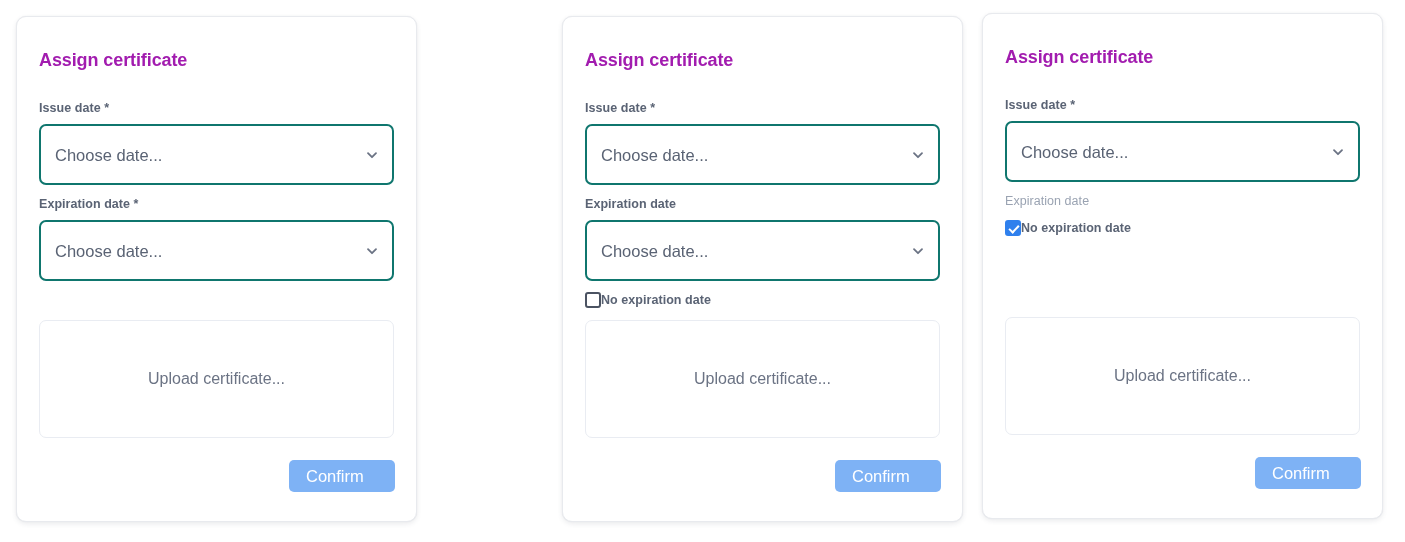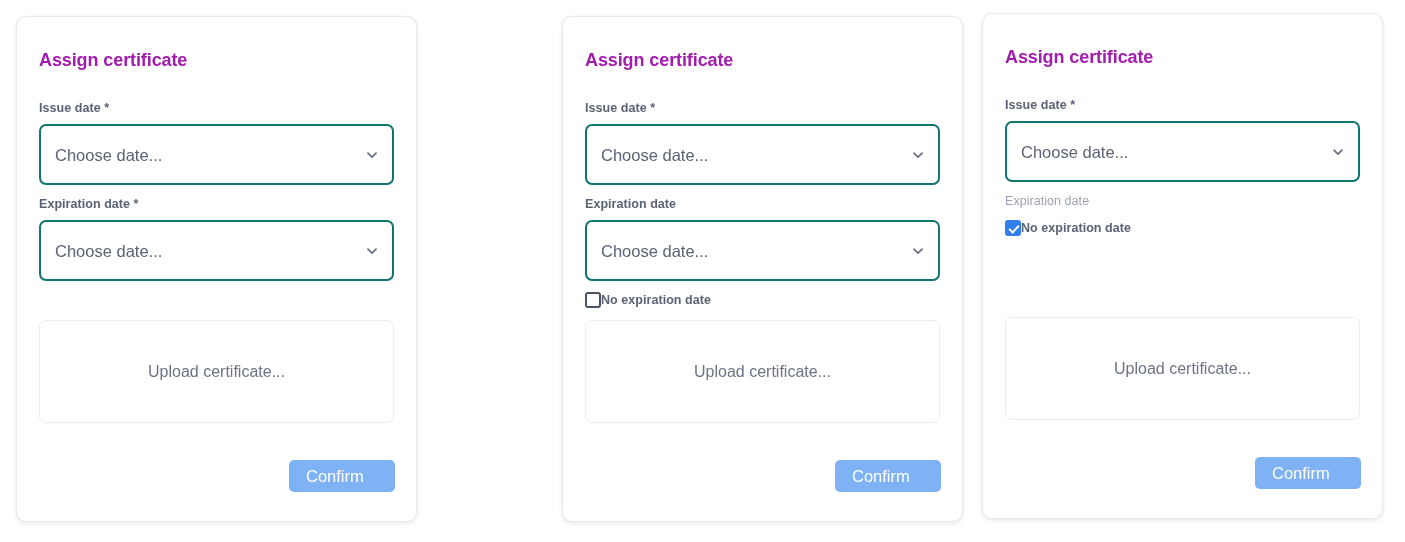--- a/index.html
+++ b/index.html
@@ -133,21 +133,21 @@
     color: #5a6374;
     line-height: 15px;
     letter-spacing: 0.05px;
   }
 
   .dropzone {
     position: absolute;
     left: 22px;
     right: 22px;
     top: 303px;
-    height: 103px;
+    height: 118px;
     border: 1px solid #e9ecf2;
     border-radius: 7px;
     background: #ffffff;
     display: flex;
     align-items: center;
     justify-content: center;
   }
 
   .dropzone-text {
     font-size: 16px;

